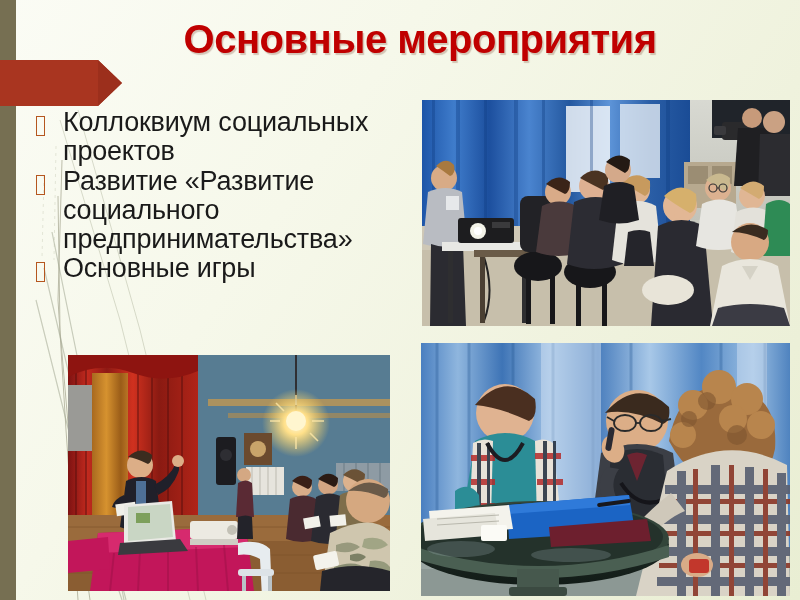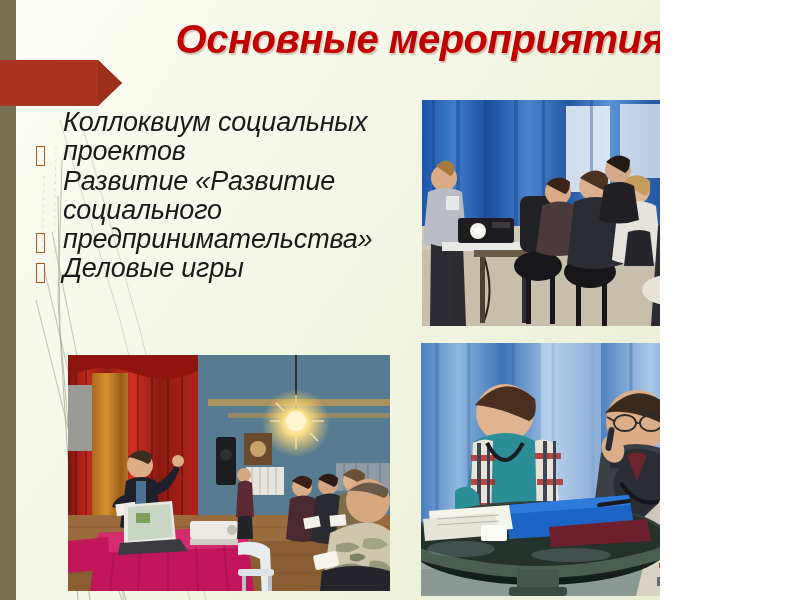--- a/index.html
+++ b/index.html
@@ -7,25 +7,24 @@
     margin: 0;
     padding: 0;
     background: #ffffff;
   }
   body {
     font-family: "Liberation Sans", "DejaVu Sans", sans-serif;
   }
 
   #slide {
     position: relative;
-    width: 660px;
+    width: 800px;
     height: 600px;
     overflow: hidden;
     background: linear-gradient(125deg, #fbfcf5 0%, #f6f8ea 35%, #eff2dd 70%, #e9eed3 100%);
-    font-style: italic;
   }
 
   
   .left-stripe {
     position: absolute;
     left: 0; top: 0;
     width: 16px; height: 600px;
     background: #766f52;
   }
 
@@ -59,21 +58,21 @@
   }
 
   
   .bullets {
     position: absolute;
     left: 36px; top: 108px;
     width: 400px;
   }
   .bullet-row {
     display: flex;
-    align-items: flex-end;
+    align-items: flex-start;
     margin-bottom: 1px;
   }
   .bullet-mark {
     flex: 0 0 auto;
     width: 9px;
     height: 20px;
     margin-top: 8px;
     margin-right: 18px;
     border: 1.6px solid #b5561f;
     background: transparent;
@@ -141,21 +140,21 @@
     </div>
 
 
     <div class="bullet-row">
       <span class="bullet-mark"></span>
       <span class="bullet-text">Развитие «Развитие социального предпринимательства»</span>
     </div>
 
     <div class="bullet-row">
       <span class="bullet-mark"></span>
-      <span class="bullet-text">Деловые игры</span>
+      <span class="bullet-text">Основные игры</span>
     </div>
 
   </div>
 
   <div class="photo" id="photo-seminar">
     <svg class="inner" viewBox="0 0 368 226" preserveAspectRatio="none">
       <defs>
         <linearGradient id="curtBlue" x1="0" y1="0" x2="1" y2="0">
           <stop offset="0" stop-color="#1d55a8"></stop>
           <stop offset="0.12" stop-color="#3f7ccb"></stop>

